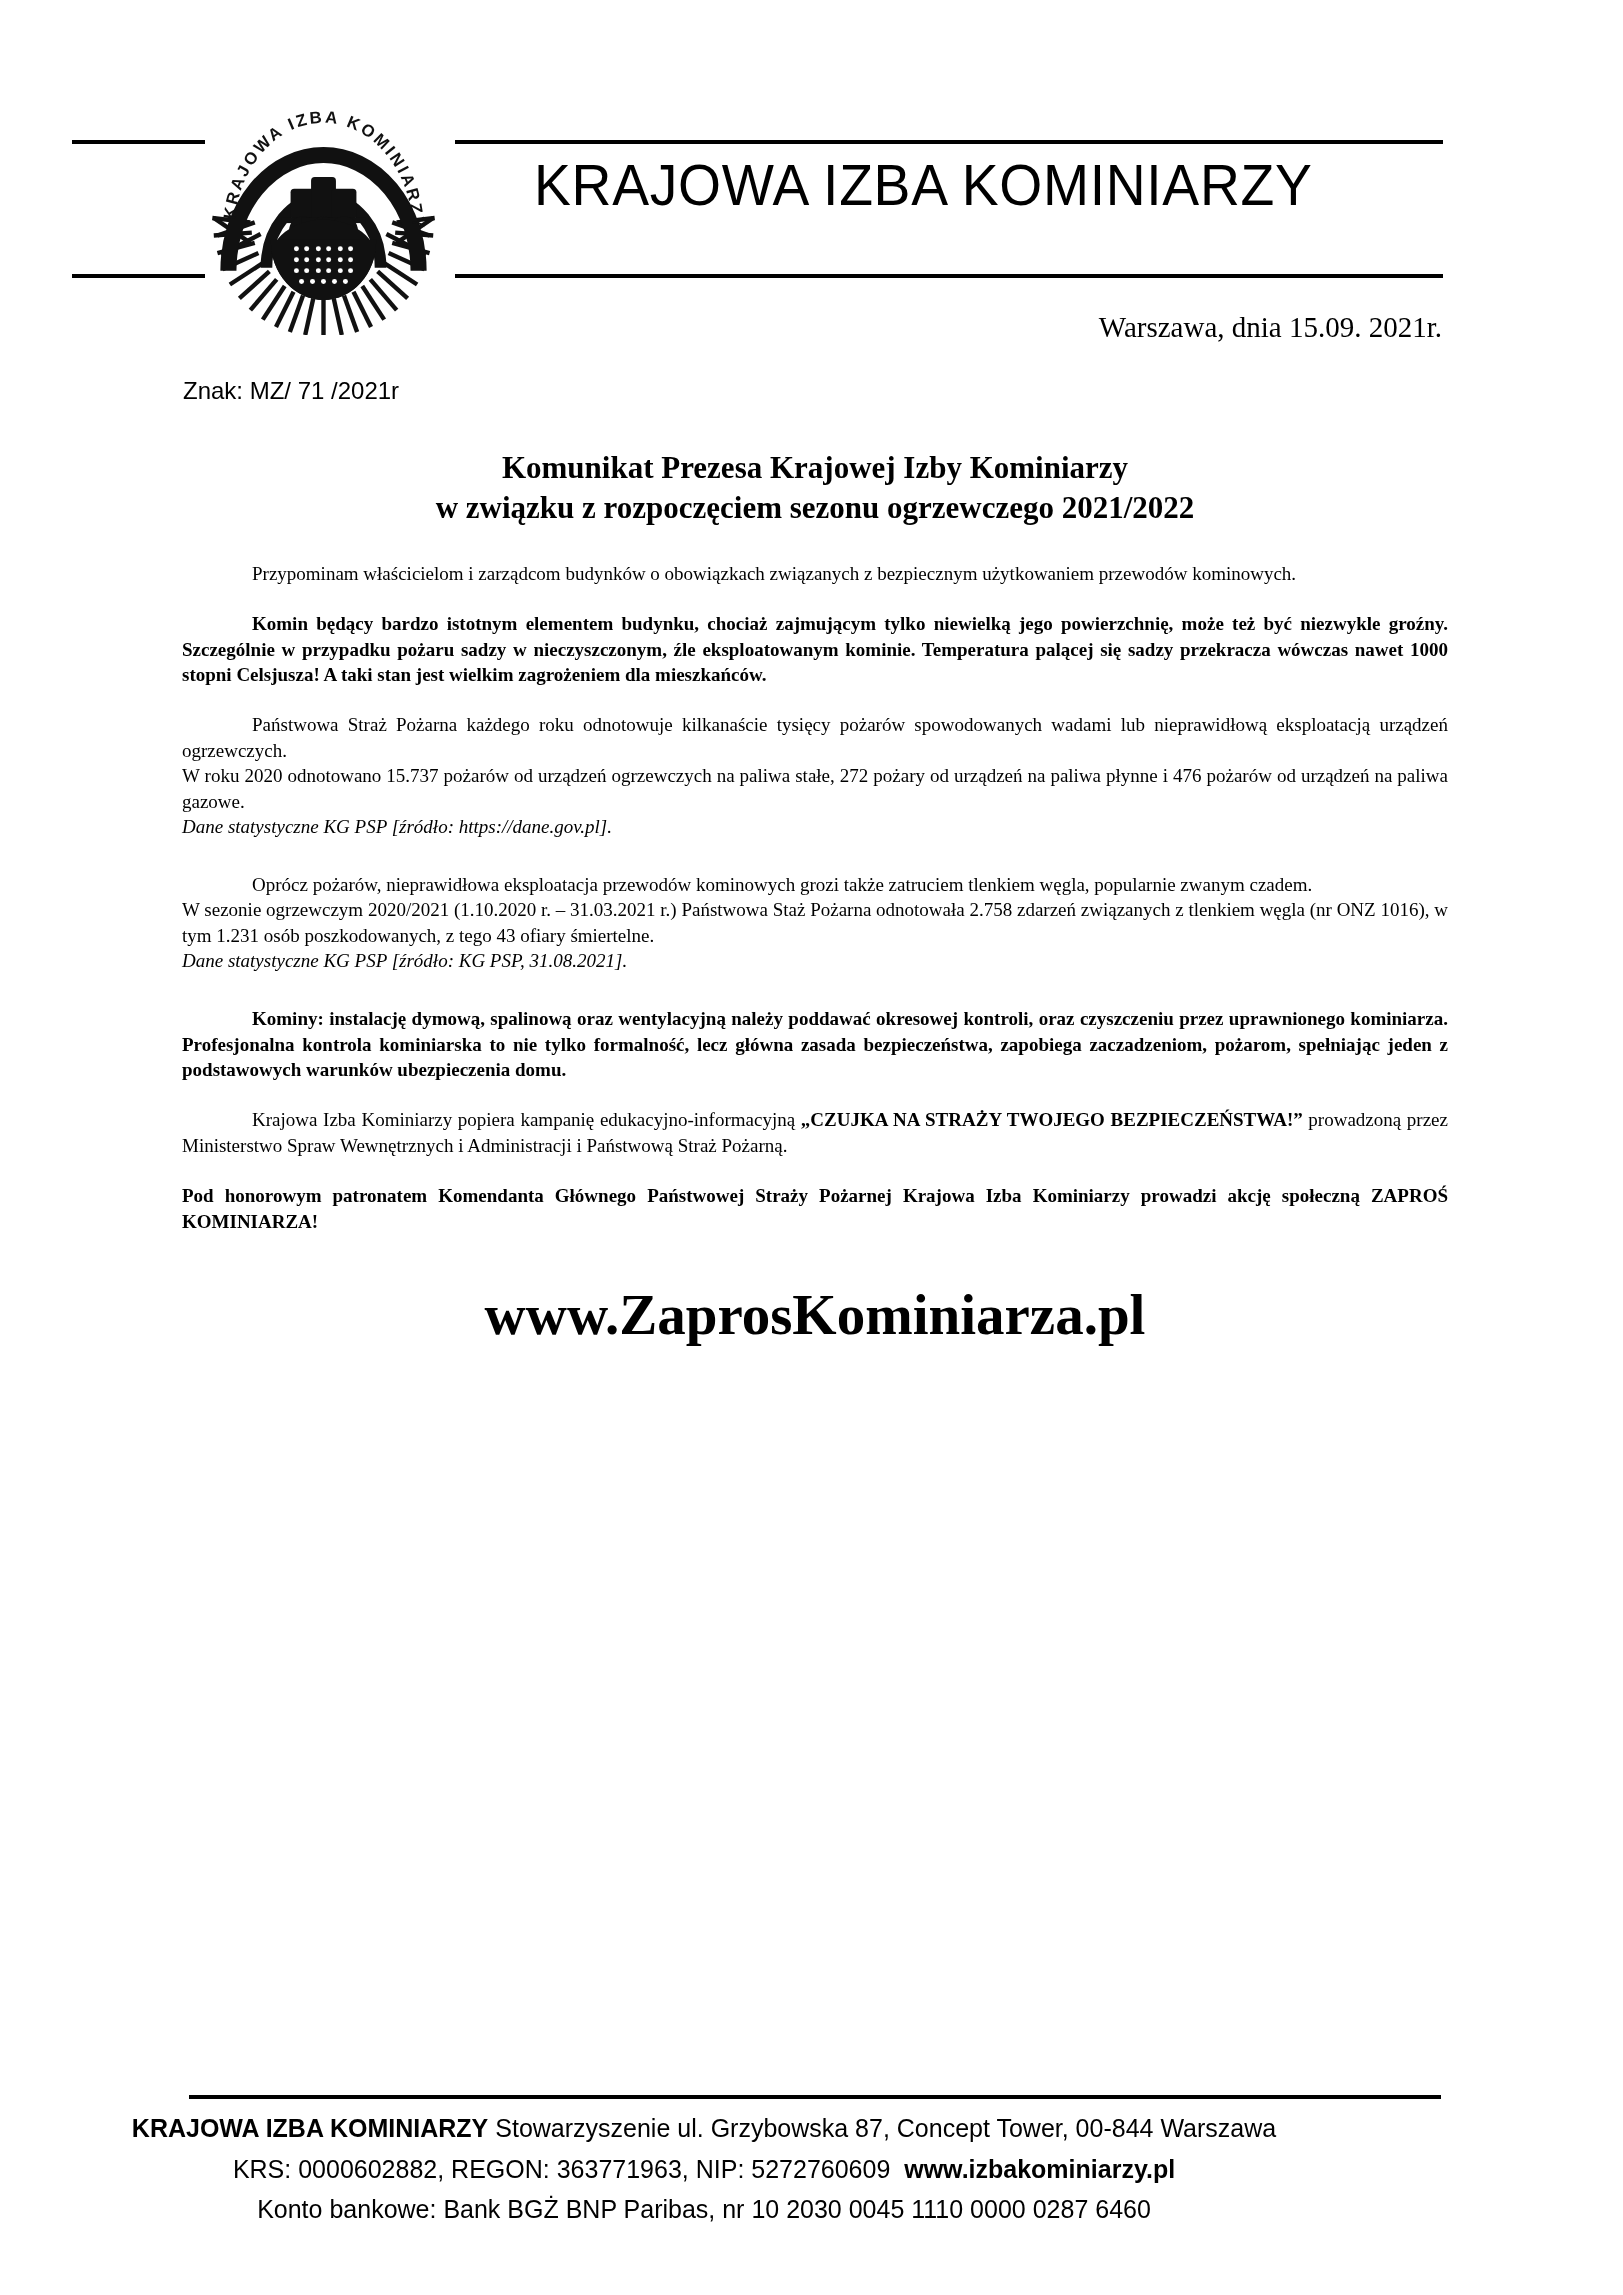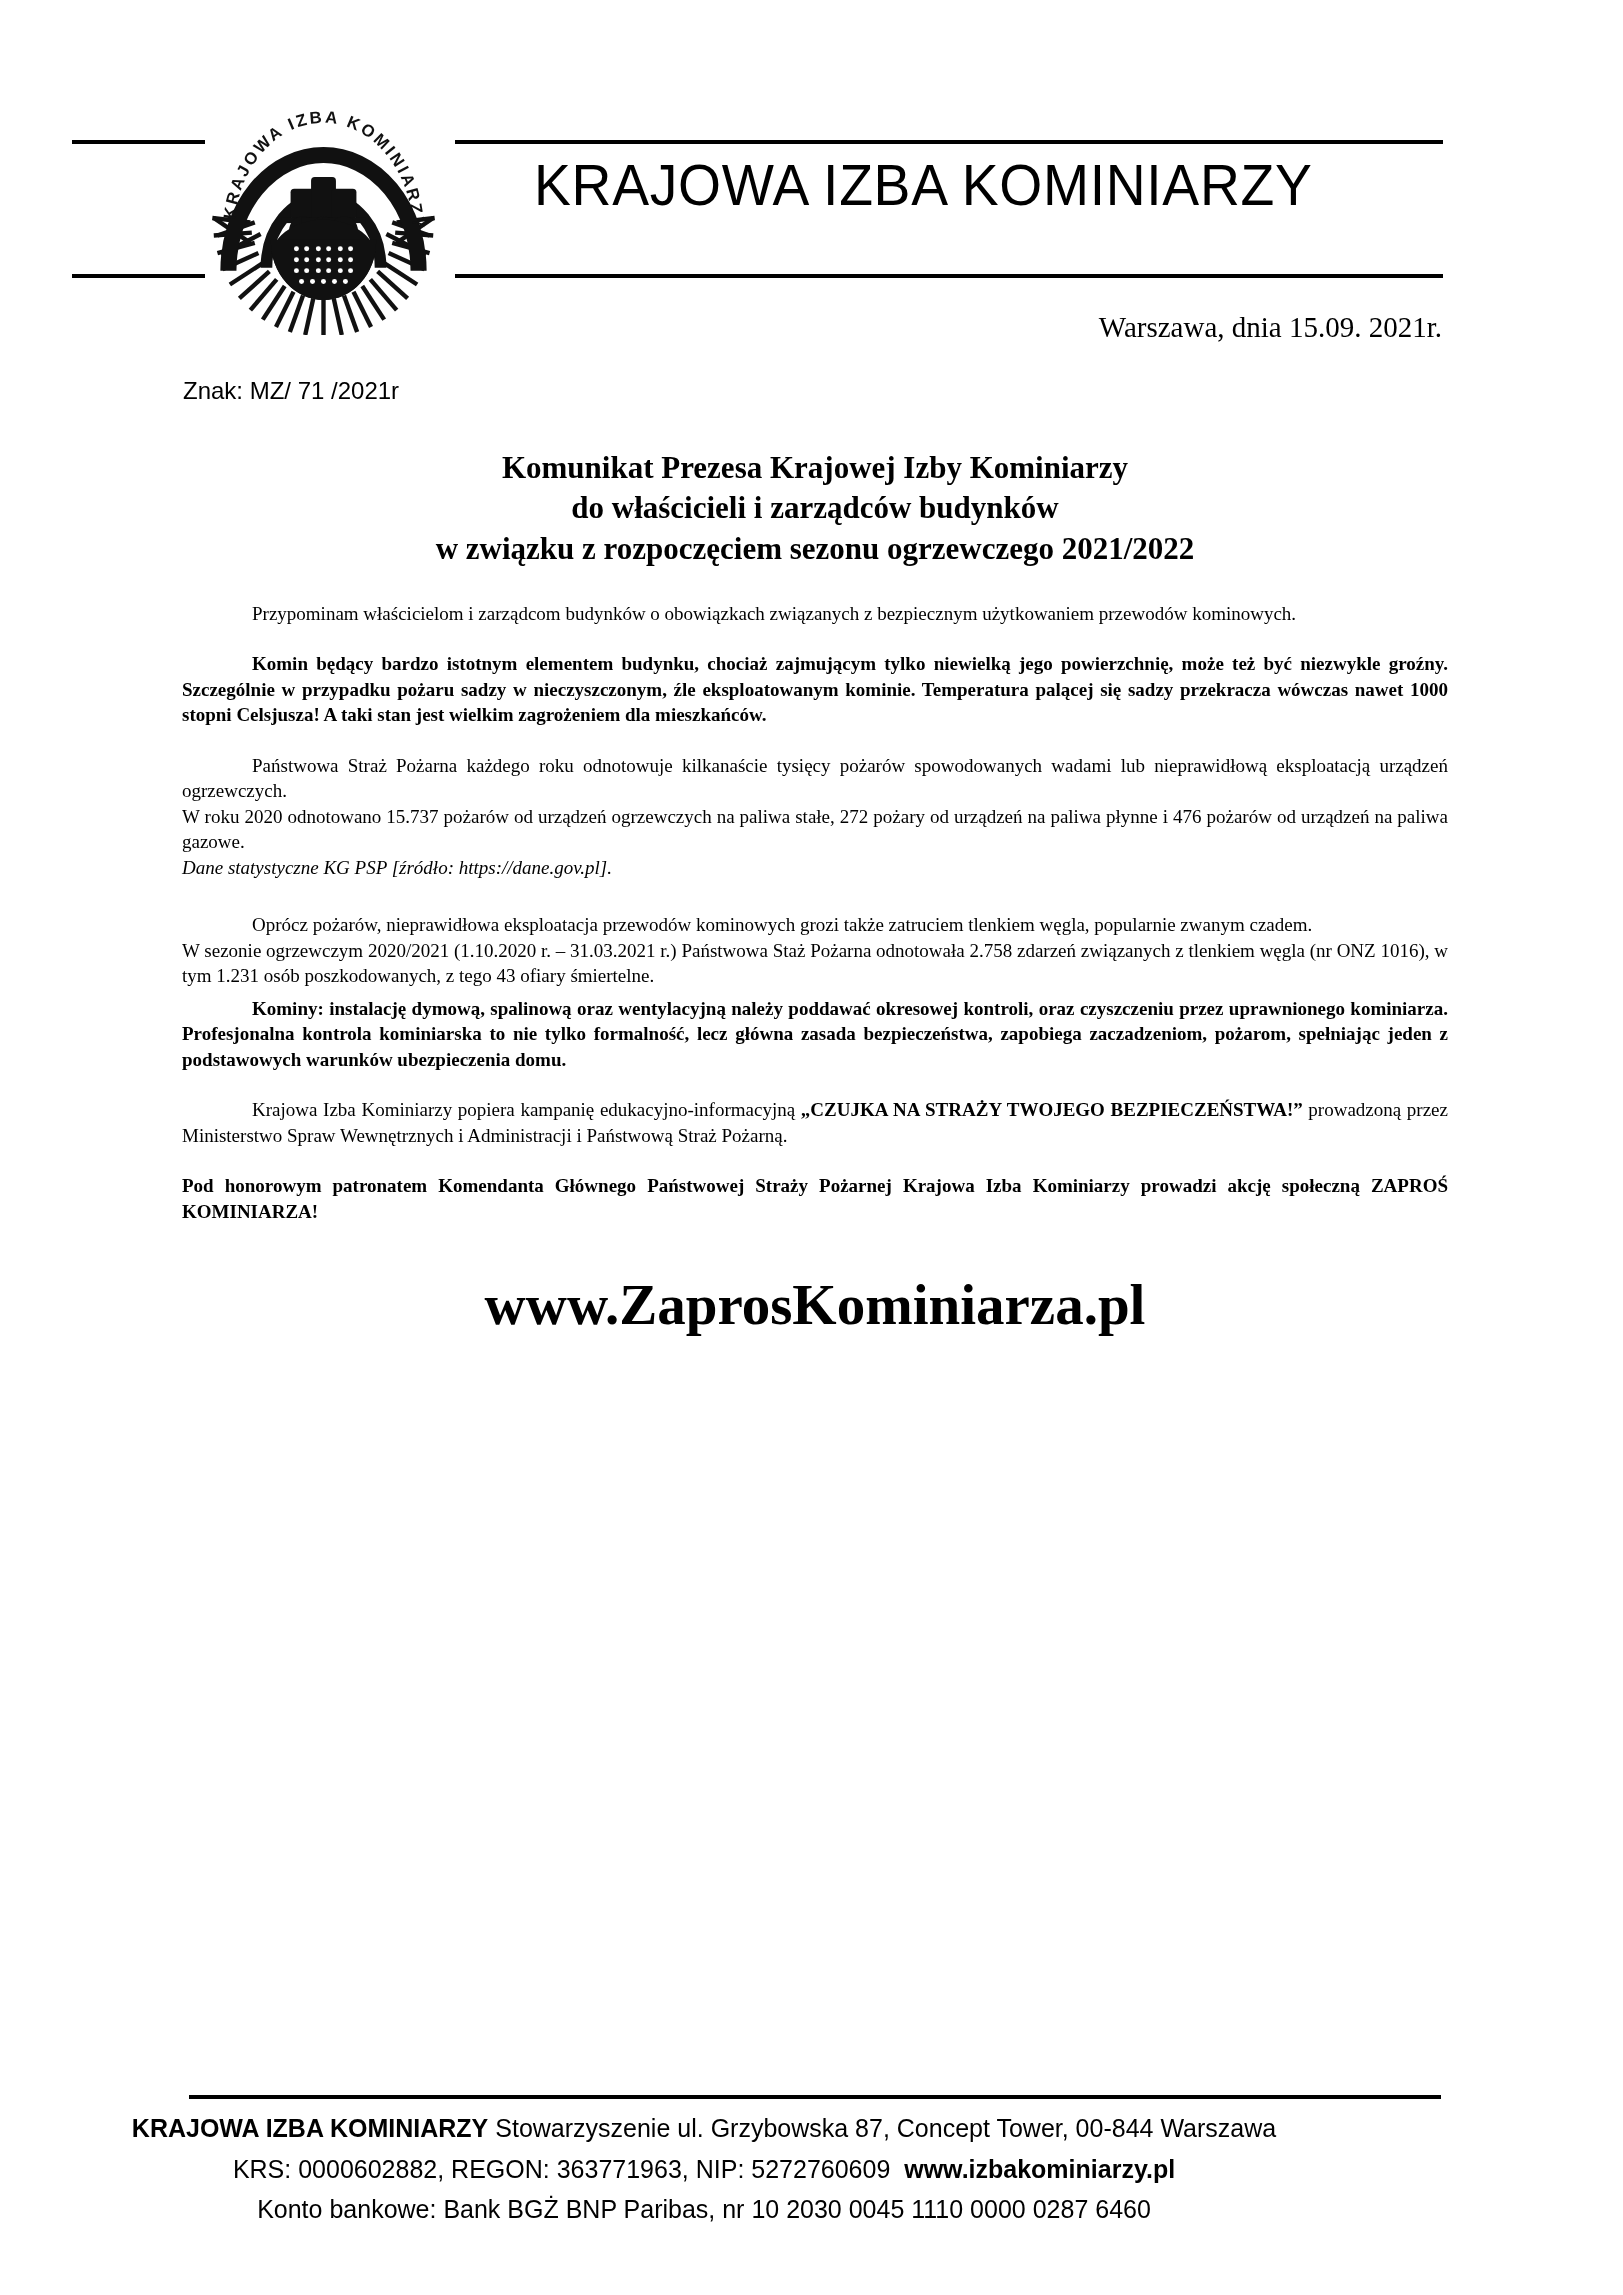--- a/index.html
+++ b/index.html
@@ -277,36 +277,36 @@
   </div>
 
   <div class="date-line">Warszawa, dnia  15.09. 2021r.</div>
 
   <div class="ref-line">Znak: MZ/ 71 /2021r</div>
 
   <div class="content">
 
     <div class="doc-title">
       <span class="tl">Komunikat Prezesa Krajowej Izby Kominiarzy</span>
-      <span class="tl">do właścicieli i zarządców budynków</span>
       <span class="tl">w związku z rozpoczęciem sezonu ogrzewczego 2021/2022</span>
     </div>
 
     <p class="para">Przypominam właścicielom i zarządcom budynków o obowiązkach związanych z bezpiecznym użytkowaniem przewodów kominowych.</p>
 
     <p class="para b">Komin będący bardzo istotnym elementem budynku, chociaż zajmującym tylko niewielką jego powierzchnię, może też być niezwykle groźny. Szczególnie w przypadku pożaru sadzy w nieczyszczonym, źle eksploatowanym kominie. Temperatura palącej się sadzy przekracza wówczas nawet 1000 stopni Celsjusza! A taki stan jest wielkim zagrożeniem dla mieszkańców.</p>
 
     <p class="para tight">Państwowa Straż Pożarna każdego roku odnotowuje kilkanaście tysięcy pożarów spowodowanych wadami lub nieprawidłową eksploatacją urządzeń ogrzewczych.</p>
     <p class="para tight noindent">W roku 2020 odnotowano 15.737 pożarów od urządzeń ogrzewczych na paliwa stałe, 272 pożary od urządzeń na paliwa płynne i 476 pożarów od urządzeń na paliwa gazowe.</p>
     <p class="para it">Dane statystyczne KG PSP [źródło: https://dane.gov.pl].</p>
 
     <div class="spacer-sm"></div>
 
     <p class="para tight">Oprócz pożarów, nieprawidłowa eksploatacja przewodów kominowych grozi także zatruciem tlenkiem węgla, popularnie zwanym czadem.</p>
     <p class="para tight noindent">W sezonie ogrzewczym 2020/2021 (1.10.2020 r. – 31.03.2021 r.) Państwowa Staż Pożarna odnotowała 2.758 zdarzeń związanych z tlenkiem węgla (nr ONZ 1016), w tym 1.231 osób poszkodowanych, z tego 43 ofiary śmiertelne.</p>
+    <p class="para it">Dane statystyczne KG PSP [źródło: KG PSP, 31.08.2021].</p>
 
     <div class="spacer-sm"></div>
 
     <p class="para b">Kominy: instalację dymową, spalinową oraz wentylacyjną należy poddawać okresowej kontroli, oraz czyszczeniu przez uprawnionego kominiarza. Profesjonalna kontrola kominiarska to nie tylko formalność, lecz główna zasada bezpieczeństwa, zapobiega zaczadzeniom, pożarom, spełniając jeden z podstawowych warunków ubezpieczenia domu.</p>
 
     <p class="para"><span>Krajowa Izba Kominiarzy popiera kampanię edukacyjno-informacyjną </span><span class="b-inline">„CZUJKA NA STRAŻY TWOJEGO BEZPIECZEŃSTWA!”</span><span> prowadzoną przez Ministerstwo Spraw Wewnętrznych i Administracji i Państwową Straż Pożarną.</span></p>
 
     <p class="para b noindent">Pod honorowym patronatem Komendanta Głównego Państwowej Straży Pożarnej Krajowa Izba Kominiarzy prowadzi akcję społeczną ZAPROŚ KOMINIARZA!</p>
 
     <div class="website">www.ZaprosKominiarza.pl</div>

